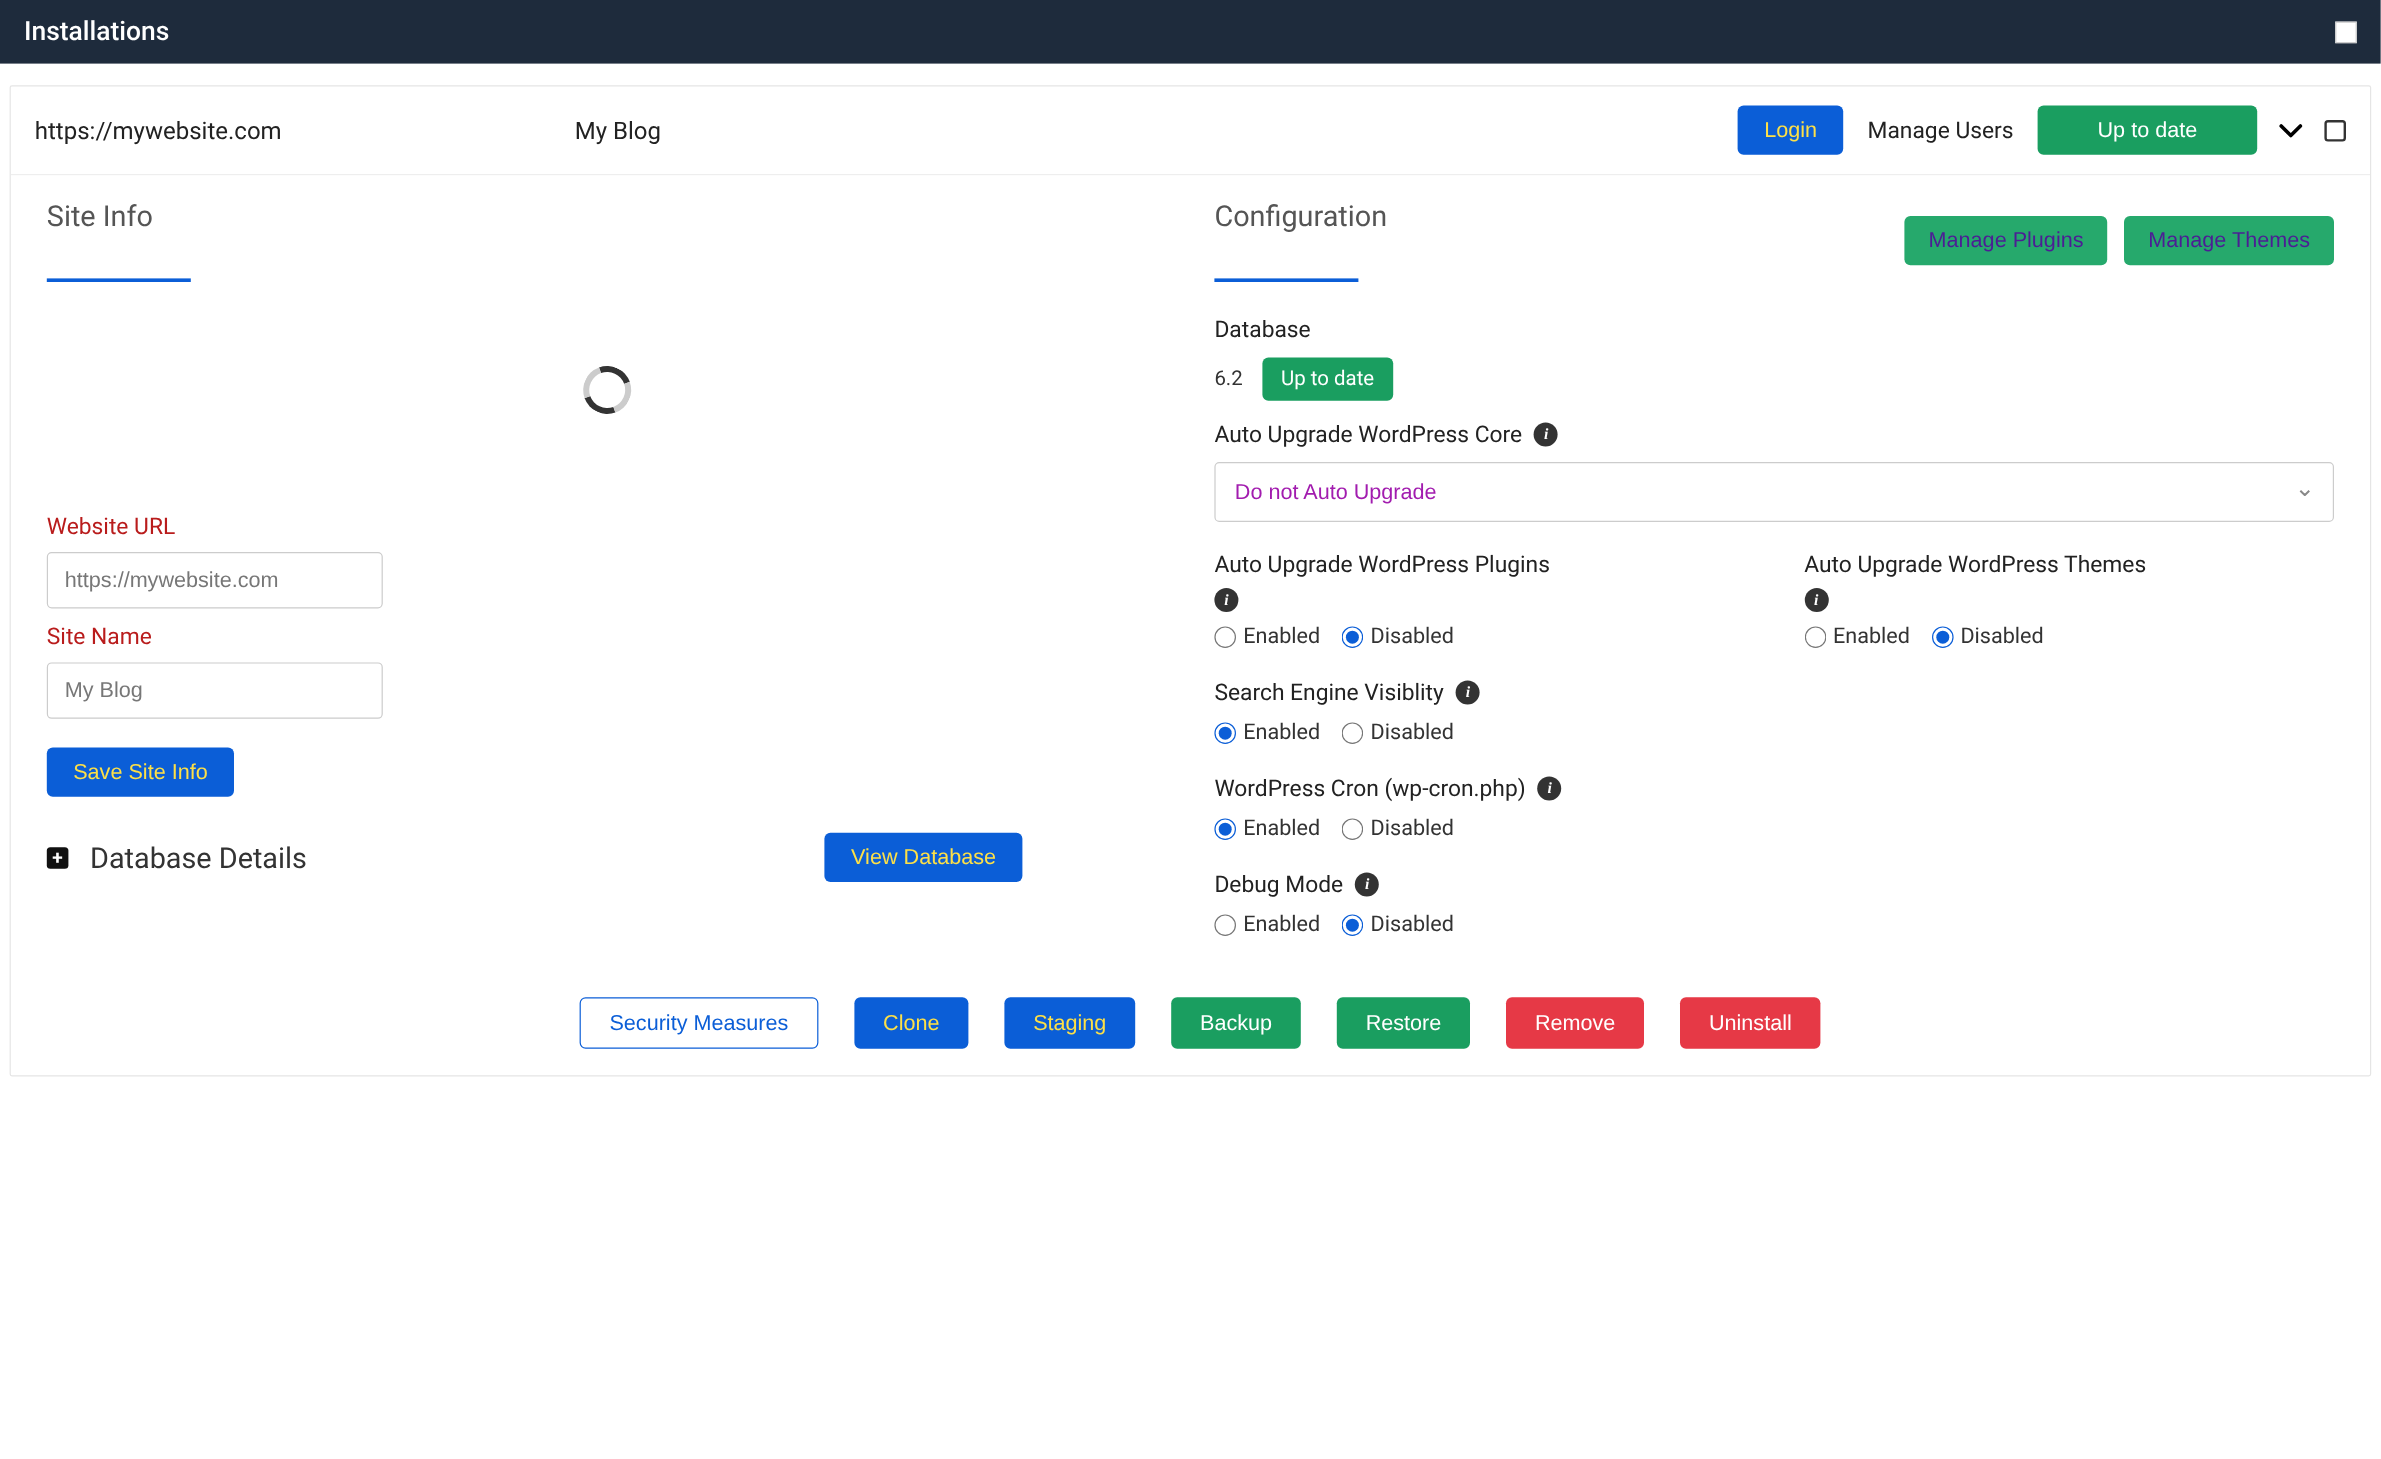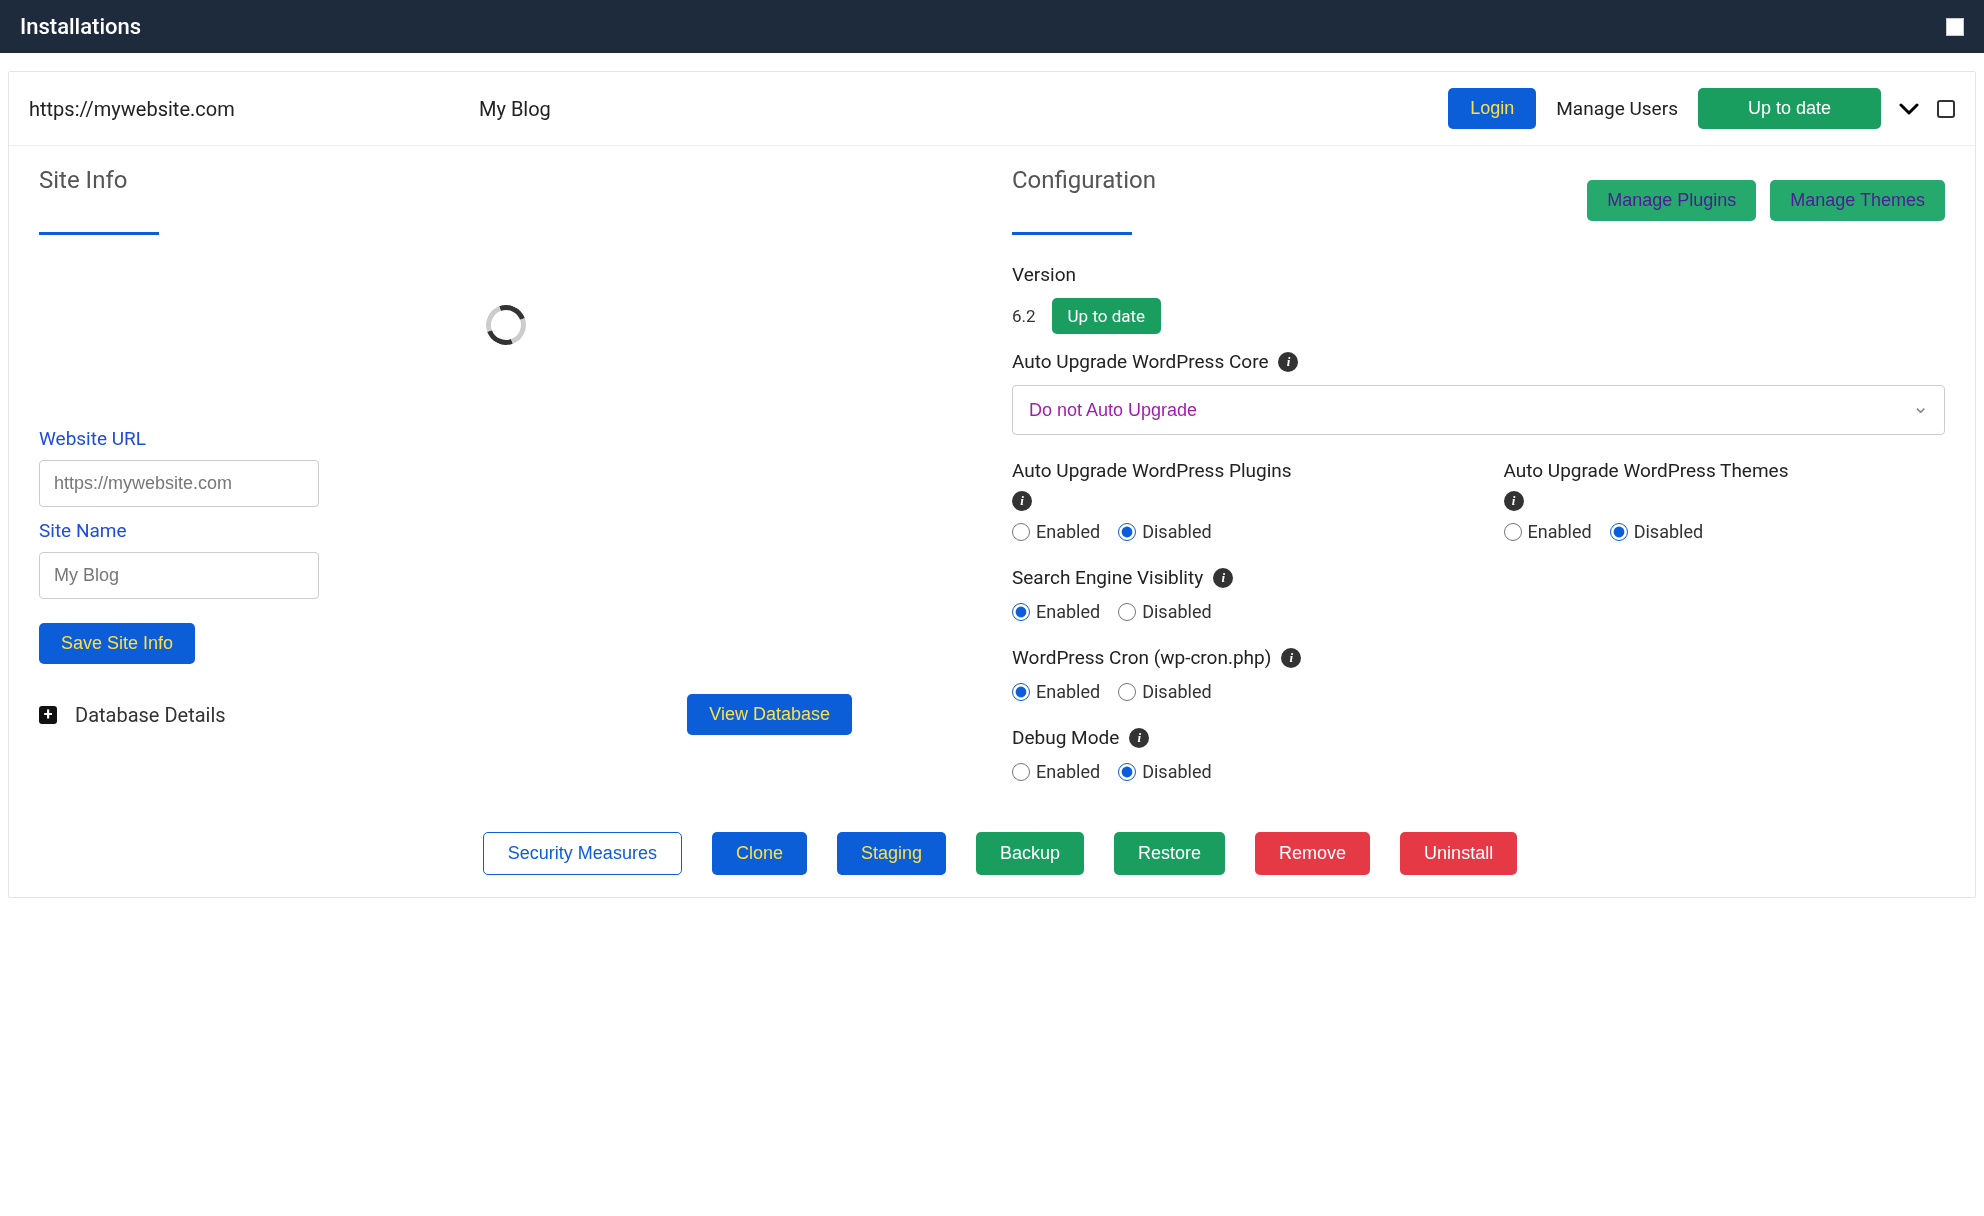--- a/index.html
+++ b/index.html
@@ -20,26 +20,26 @@
   .row-head .right { display: flex; align-items: center; gap: 18px; margin-left: auto; }
   .link { color: #222; font-size: 19px; cursor: pointer; }
   .chevron { font-weight: bold; font-size: 20px; cursor: pointer; line-height: 1; }
   .chk2 { width: 18px; height: 18px; border: 2px solid #333; border-radius: 3px; cursor: pointer; }
   .body { display: flex; padding: 20px 30px 10px 30px; gap: 40px; }
   .col { flex: 1; }
   .section-title { font-size: 24px; color: #555; padding-bottom: 10px; margin-bottom: 20px; display: inline-block; }
   .underline { display: block; width: 120px; height: 3px; background: #0b5ed7; margin-top: 8px; }
   .spinner-wrap { height: 180px; display: flex; align-items: center; justify-content: center; }
   .spinner { width: 40px; height: 40px; border: 5px solid #ccc; border-top-color: #333; border-bottom-color: #333; border-radius: 50%; transform: rotate(25deg); }
-  .field-label { font-size: 19px; color: #1d4ed8; margin-bottom: 10px; margin-top: 12px; display: block; }
+  .field-label { font-size: 19px; color: #b91c1c; margin-bottom: 10px; margin-top: 12px; display: block; }
   .text-input { width: 280px; padding: 12px 14px; border: 1px solid #ccc; border-radius: 4px; font-size: 18px; color: #777; background: #fff; }
   .save-btn { margin-top: 24px; }
   .db-row { display: flex; align-items: center; margin-top: 30px; }
   .plus-icon { width: 18px; height: 18px; display:inline-flex; align-items:center; justify-content:center; background:#111; color:#fff; font-weight:bold; border-radius:3px; font-size:16px; margin-right:18px; line-height:1; }
-  .db-label { font-size: 20px; cursor: pointer; }
+  .db-label { font-size: 24px; cursor: pointer; }
   .db-btn { margin-left: auto; margin-right: 120px; }
   .config-head { display: flex; align-items: center; gap: 14px; margin-bottom: 28px; }
   .config-head .section-wrap { flex: 1; }
   .config-head .btn { padding: 10px 20px; }
   .cfg-block { margin-bottom: 24px; }
   .cfg-label { font-size: 19px; color: #222; margin-bottom: 12px; display: flex; align-items: center; gap: 10px; }
   .info-icon { width: 20px; height: 20px; border-radius: 50%; background: #333; color: #fff; display: inline-flex; align-items: center; justify-content: center; font-size: 13px; font-weight: bold; font-style: italic; font-family: Georgia, serif; cursor: help; }
   .version-row { display: flex; align-items: center; gap: 16px; margin-bottom: 16px; }
   .version-num { font-size: 17px; }
   .badge-green { background: #1a9e60; color: #fff; padding: 8px 16px; border-radius: 5px; font-size: 17px; }
@@ -111,21 +111,21 @@
       <div class="config-head">
         <div class="section-wrap">
           <div class="section-title">Configuration</div>
           <span class="underline"></span>
         </div>
         <button class="btn btn-green2">Manage Plugins</button>
         <button class="btn btn-green2">Manage Themes</button>
       </div>
 
       <div class="cfg-block">
-        <div class="cfg-label">Version</div>
+        <div class="cfg-label">Database</div>
         <div class="version-row">
           <span class="version-num">6.2</span>
           <span class="badge-green">Up to date</span>
         </div>
         <div class="cfg-label">
           <span>Auto Upgrade WordPress Core</span>
           <span class="info-icon">i</span>
         </div>
         <div class="select-wrap">
           <select class="select">

